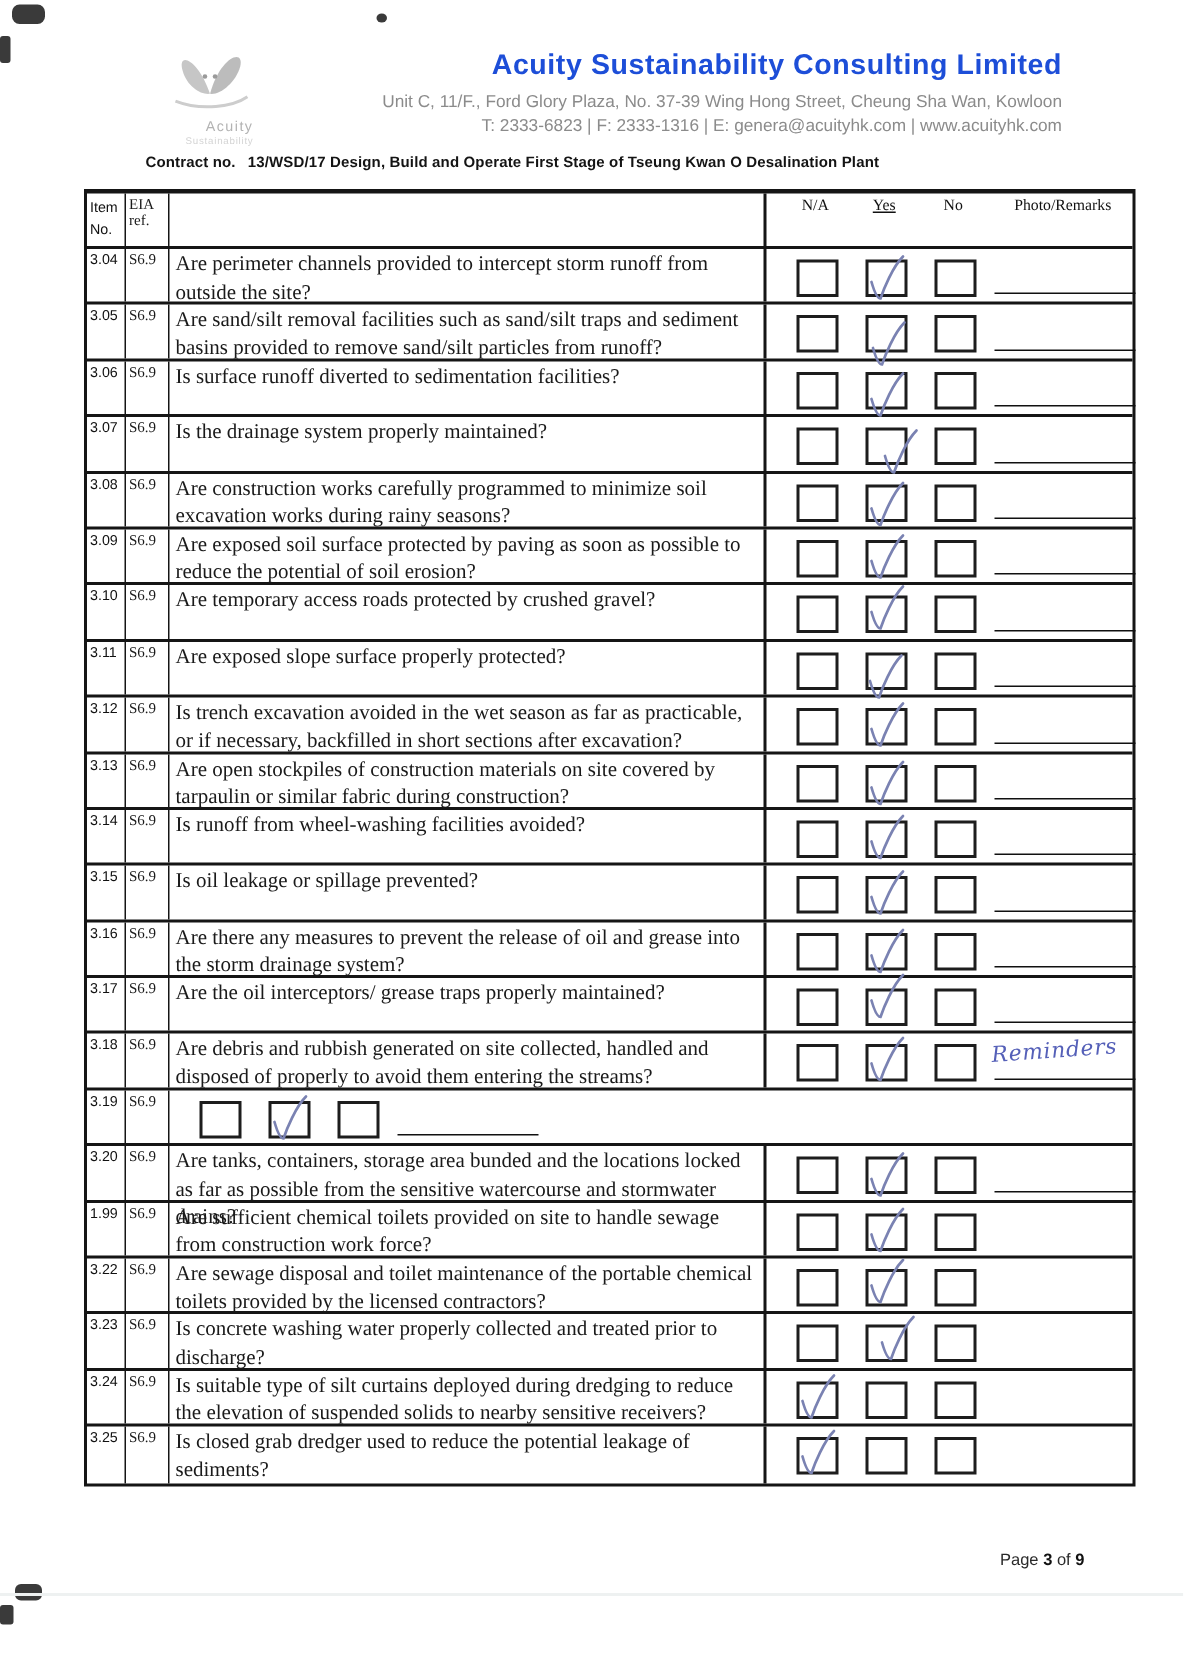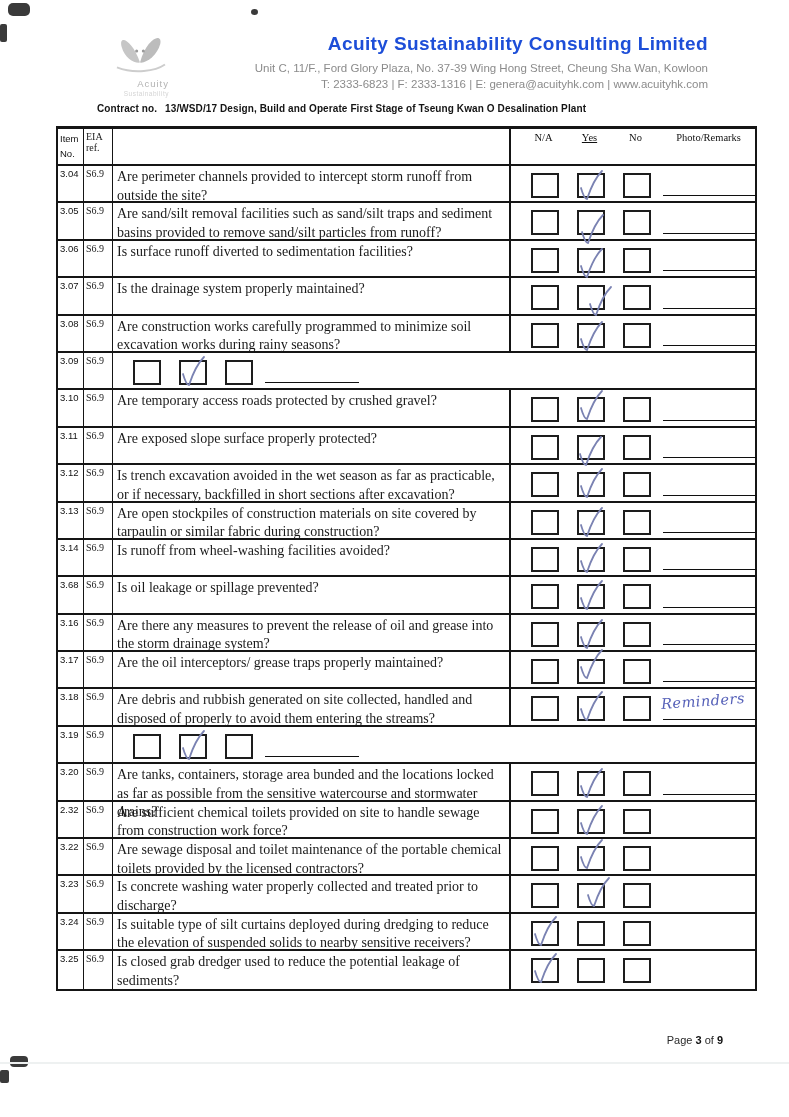--- a/index.html
+++ b/index.html
@@ -182,20 +182,21 @@
             <span class="box no"></span>
             <span class="rline"></span>
             <svg class="check" style="left:67px;top:4px" width="26" height="34" viewBox="0 0 26 34">
         <path d="M3 19 C5 26 7 30 9 30 C11 24 17 9 24 2" fill="none" stroke="#7a82b2" stroke-width="1.8" stroke-linecap="round"></path>
             </svg>
           </div>
         </div>
         <div class="trow">
           <div class="c item">3.09</div>
           <div class="c eia">S6.9</div>
+          <div class="c q">Are exposed soil surface protected by paving as soon as possible to reduce the potential of soil erosion?</div>
           <div class="c ans">
             <span class="box na"></span>
             <span class="box yes"></span>
             <span class="box no"></span>
             <span class="rline"></span>
             <svg class="check" style="left:67px;top:2px" width="26" height="34" viewBox="0 0 26 34">
         <path d="M3 19 C5 26 7 30 9 30 C11 24 17 9 24 2" fill="none" stroke="#7a82b2" stroke-width="1.8" stroke-linecap="round"></path>
             </svg>
           </div>
         </div>
@@ -263,21 +264,21 @@
             <span class="box na"></span>
             <span class="box yes"></span>
             <span class="box no"></span>
             <span class="rline"></span>
             <svg class="check" style="left:67px;top:2px" width="26" height="34" viewBox="0 0 26 34">
         <path d="M3 19 C5 26 7 30 9 30 C11 24 17 9 24 2" fill="none" stroke="#7a82b2" stroke-width="1.8" stroke-linecap="round"></path>
             </svg>
           </div>
         </div>
         <div class="trow">
-          <div class="c item">3.68</div>
+          <div class="c item">3.15</div>
           <div class="c eia">S6.9</div>
           <div class="c q">Is oil leakage or spillage prevented?</div>
           <div class="c ans">
             <span class="box na"></span>
             <span class="box yes"></span>
             <span class="box no"></span>
             <span class="rline"></span>
             <svg class="check" style="left:67px;top:2px" width="26" height="34" viewBox="0 0 26 34">
         <path d="M3 19 C5 26 7 30 9 30 C11 24 17 9 24 2" fill="none" stroke="#7a82b2" stroke-width="1.8" stroke-linecap="round"></path>
             </svg>
@@ -347,21 +348,21 @@
             <span class="box na"></span>
             <span class="box yes"></span>
             <span class="box no"></span>
             <span class="rline"></span>
             <svg class="check" style="left:67px;top:3px" width="26" height="34" viewBox="0 0 26 34">
         <path d="M3 19 C5 26 7 30 9 30 C11 24 17 9 24 2" fill="none" stroke="#7a82b2" stroke-width="1.8" stroke-linecap="round"></path>
             </svg>
           </div>
         </div>
         <div class="trow">
-          <div class="c item">2.32</div>
+          <div class="c item">1.99</div>
           <div class="c eia">S6.9</div>
           <div class="c q">Are sufficient chemical toilets provided on site to handle sewage from construction work force?</div>
           <div class="c ans">
             <span class="box na"></span>
             <span class="box yes"></span>
             <span class="box no"></span>
             <svg class="check" style="left:67px;top:2px" width="26" height="34" viewBox="0 0 26 34">
         <path d="M3 19 C5 26 7 30 9 30 C11 24 17 9 24 2" fill="none" stroke="#7a82b2" stroke-width="1.8" stroke-linecap="round"></path>
             </svg>
           </div>

